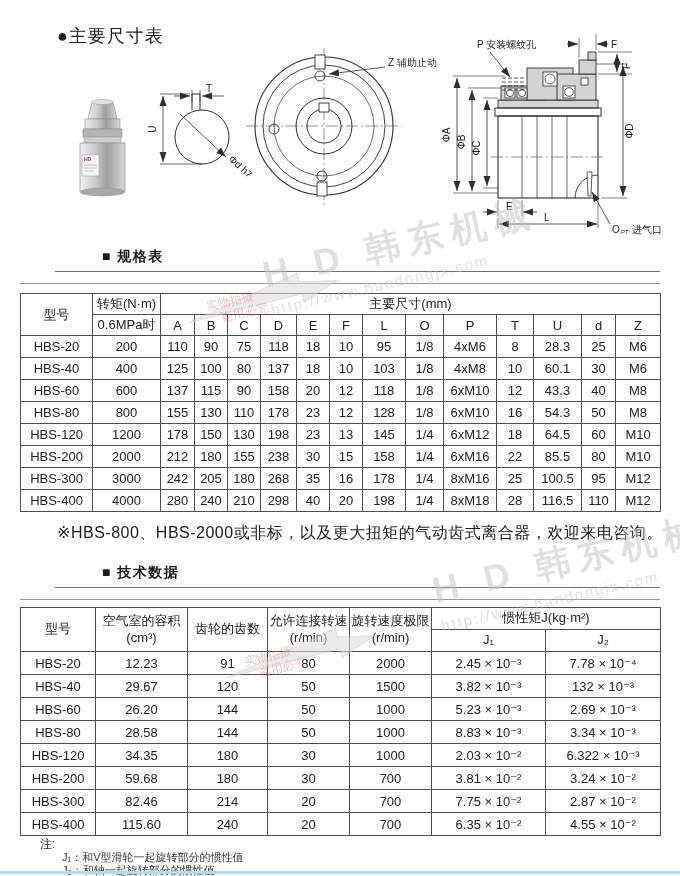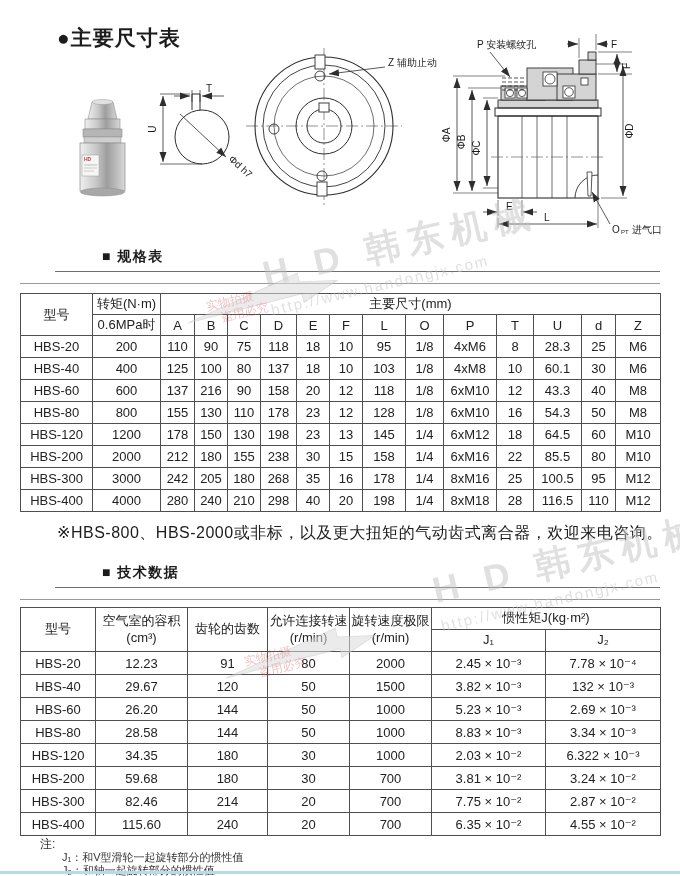--- a/index.html
+++ b/index.html
@@ -1,19 +1,19 @@
 <!DOCTYPE html>
 <html><head>
 <meta charset="utf-8">
 <style>
   html,body{margin:0;padding:0;background:#e9e9e9;}
   .page{position:relative;width:680px;height:876px;background:#ffffff;margin:0 auto;
         font-family:"Liberation Sans","DejaVu Sans",sans-serif;color:#1c1c1c;overflow:hidden;}
   .abs{position:absolute;}
-  .title{font-size:21px;font-weight:bold;letter-spacing:1px;}
+  .title{font-size:18px;font-weight:normal;letter-spacing:1px;}
   .sec-title{font-size:14px;font-weight:bold;letter-spacing:1.5px;margin-left:47px;}
   .rule{height:1px;background:#6e6e6e;}
   .rule2{height:1px;background:#9a9a9a;}
   table{border-collapse:collapse;table-layout:fixed;width:640px;font-size:13px;background:transparent;}
   th,td{border:1px solid #4f4f4f;text-align:center;vertical-align:middle;padding:0;font-weight:normal;color:#222;}
   .spec-table th{height:20px;}
   .spec-table td{height:21px;}
   .tech-table th{height:21px;line-height:1.25;}
   .tech-table td{height:22px;}
   .pre{white-space:pre-line;}
@@ -262,21 +262,21 @@
           <td>4xM8</td>
           <td>10</td>
           <td>60.1</td>
           <td>30</td>
           <td>M6</td>
         </tr>
         <tr>
           <td>HBS-60</td>
           <td>600</td>
           <td>137</td>
-          <td>216</td>
+          <td>115</td>
           <td>90</td>
           <td>158</td>
           <td>20</td>
           <td>12</td>
           <td>118</td>
           <td>1/8</td>
           <td>6xM10</td>
           <td>12</td>
           <td>43.3</td>
           <td>40</td>

